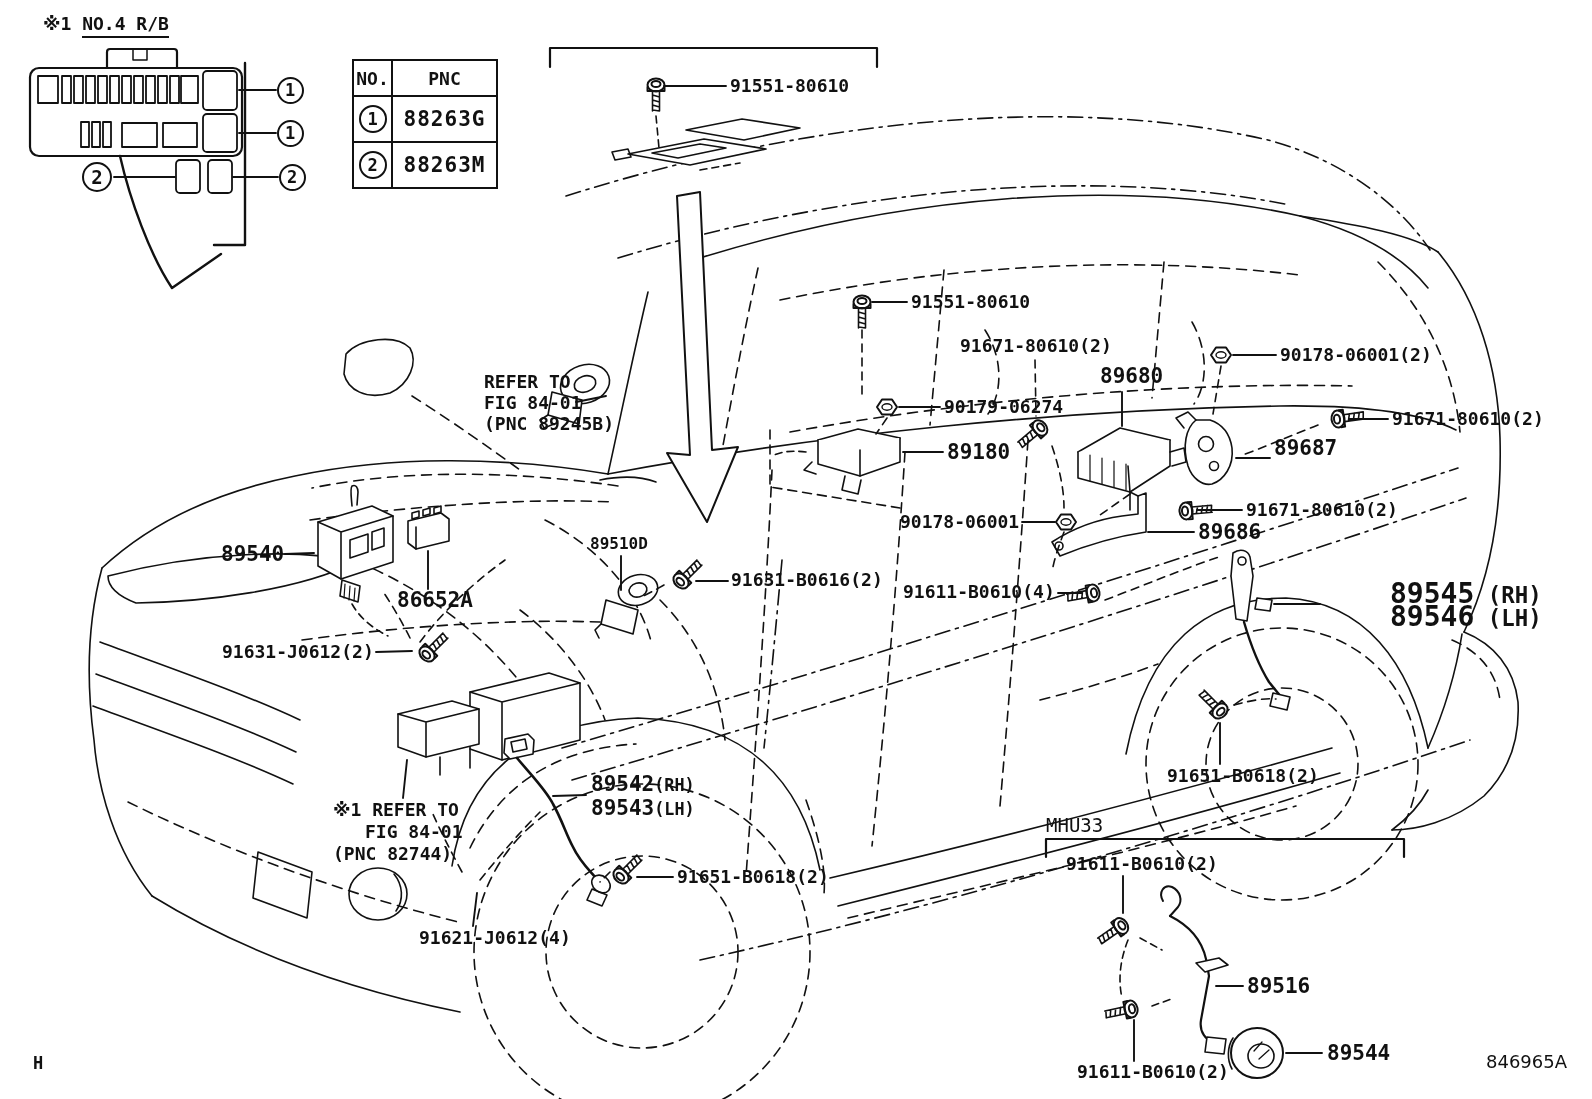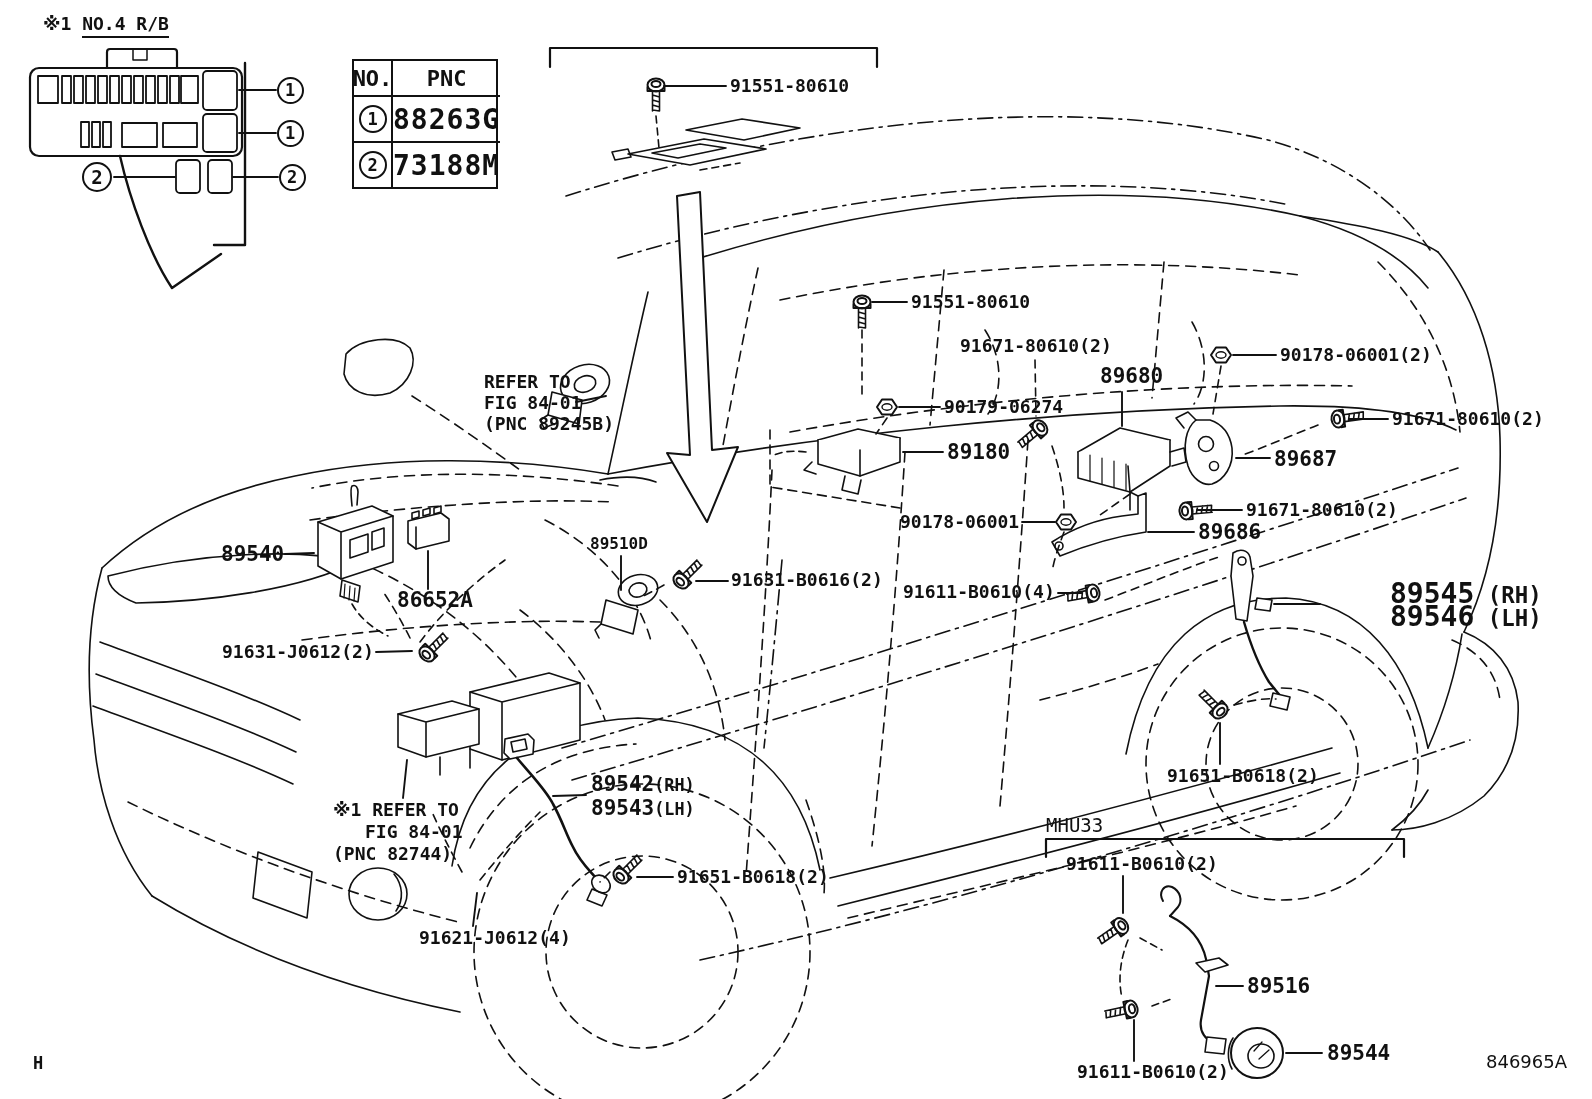--- a/index.html
+++ b/index.html
@@ -12,22 +12,22 @@
   .lbl-line{white-space:nowrap;}
   .callout{position:absolute;border:2.4px solid #111;border-radius:50%;background:#fff;
            display:flex;align-items:center;justify-content:center;font-weight:bold;box-sizing:border-box;}
   .inset-title{position:absolute;left:43px;top:13px;font-size:18px;font-weight:bold;}
   .inset-title .underlined{border-bottom:2.4px solid #111;padding-bottom:2px;}
   .pnc-table{position:absolute;left:352px;top:59px;width:146px;border:2.6px solid #111;box-sizing:border-box;
              display:grid;grid-template-columns:39px 1fr;grid-template-rows:34px 46px 46px;background:#fff;}
   .pt-cell{display:flex;align-items:center;justify-content:center;box-sizing:border-box;}
   .pt-no{border-right:2.2px solid #111;}
   .pt-r{border-top:2.2px solid #111;}
-  .pt-head{font-size:22px;font-weight:bold;}
-  .pnc-val{font-size:28px;font-weight:bold;letter-spacing:1px;text-align:center;}
+  .pt-head{font-size:18px;font-weight:bold;}
+  .pnc-val{font-size:21px;font-weight:bold;letter-spacing:1px;text-align:center;}
   .tbl-circle{width:28px;height:28px;border:2.2px solid #111;border-radius:50%;display:flex;
               align-items:center;justify-content:center;font-size:17px;font-weight:bold;box-sizing:border-box;background:#fff;}
   .footer-mark{position:absolute;font-size:17px;font-weight:bold;}
   .fig-code{position:absolute;font-size:18px;font-weight:normal;font-family:"DejaVu Sans","Liberation Sans",sans-serif;}
 </style>
 </head>
 <body>
 
 <div class="stage">
 
@@ -350,21 +350,21 @@
 <div class="pnc-table">
   <div class="pt-cell pt-no pt-head">NO.</div>
   <div class="pt-cell pt-head">PNC</div>
   <div class="pt-cell pt-no pt-r">
     <div class="tbl-circle">1</div>
   </div>
   <div class="pt-cell pt-r pnc-val">88263G</div>
   <div class="pt-cell pt-no pt-r">
     <div class="tbl-circle">2</div>
   </div>
-  <div class="pt-cell pt-r pnc-val">73188M</div>
+  <div class="pt-cell pt-r pnc-val">88263M</div>
 </div>
 
 <div id="labels-layer">
       <div class="part-label" style="font-size: 18px; line-height: 22px; left: 730px; top: 75px;">
         <div class="lbl-line"><span>91551-80610</span></div>
       </div>
       <div class="part-label" style="font-size: 18px; line-height: 22px; left: 911px; top: 291px;">
         <div class="lbl-line"><span>91551-80610</span></div>
       </div>
       <div class="part-label" style="font-size: 18px; line-height: 22px; left: 960px; top: 335px;">
@@ -378,21 +378,21 @@
       </div>
       <div class="part-label" style="font-size: 18px; line-height: 22px; left: 944px; top: 396px;">
         <div class="lbl-line"><span>90179-06274</span></div>
       </div>
       <div class="part-label" style="font-size: 18px; line-height: 22px; left: 1392px; top: 408px;">
         <div class="lbl-line"><span>91671-80610(2)</span></div>
       </div>
       <div class="part-label" style="font-size: 21px; line-height: 25px; left: 947px; top: 439.5px;">
         <div class="lbl-line"><span>89180</span></div>
       </div>
-      <div class="part-label" style="font-size: 21px; line-height: 25px; left: 1274px; top: 447px;">
+      <div class="part-label" style="font-size: 21px; line-height: 25px; left: 1274px; top: 436px;">
         <div class="lbl-line"><span>89687</span></div>
       </div>
       <div class="part-label" style="font-size: 18px; line-height: 22px; left: 1246px; top: 499px;">
         <div class="lbl-line"><span>91671-80610(2)</span></div>
       </div>
       <div class="part-label" style="font-size: 18px; line-height: 21px; left: 484px; top: 370.5px;">
         <div class="lbl-line"><span>REFER TO</span></div>
         <div class="lbl-line"><span>FIG 84-01</span></div>
         <div class="lbl-line"><span>(PNC 89245B)</span></div>
       </div>

